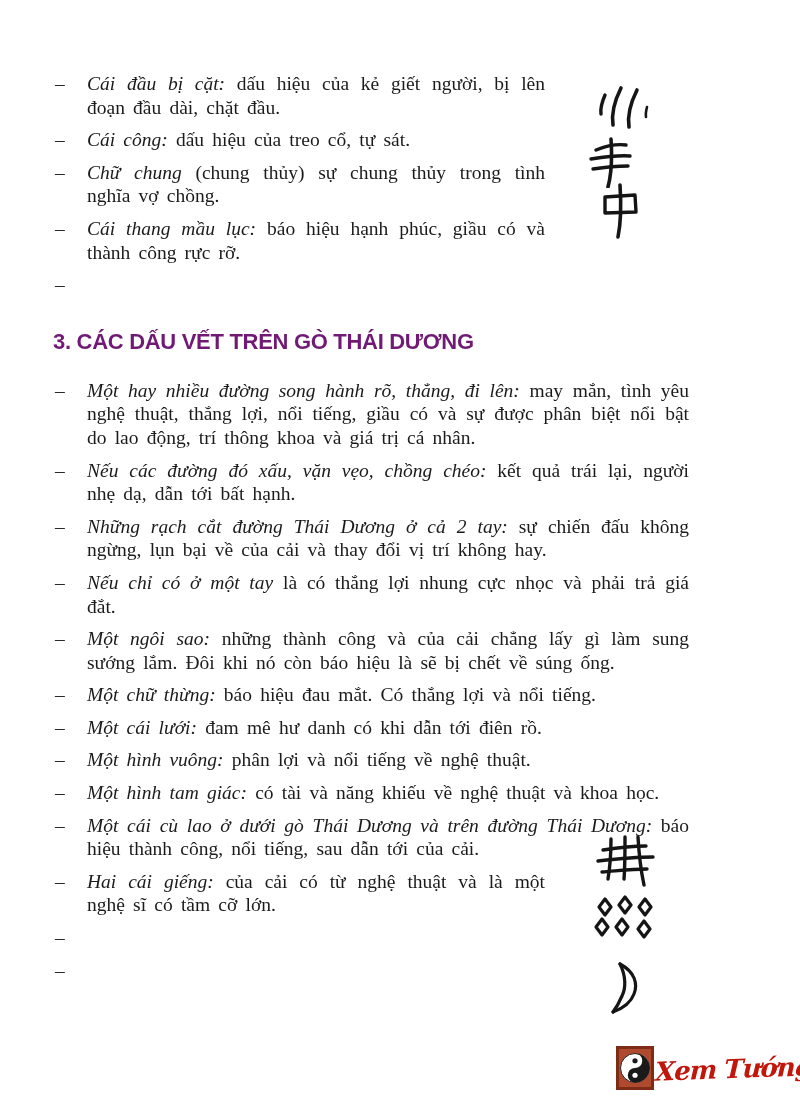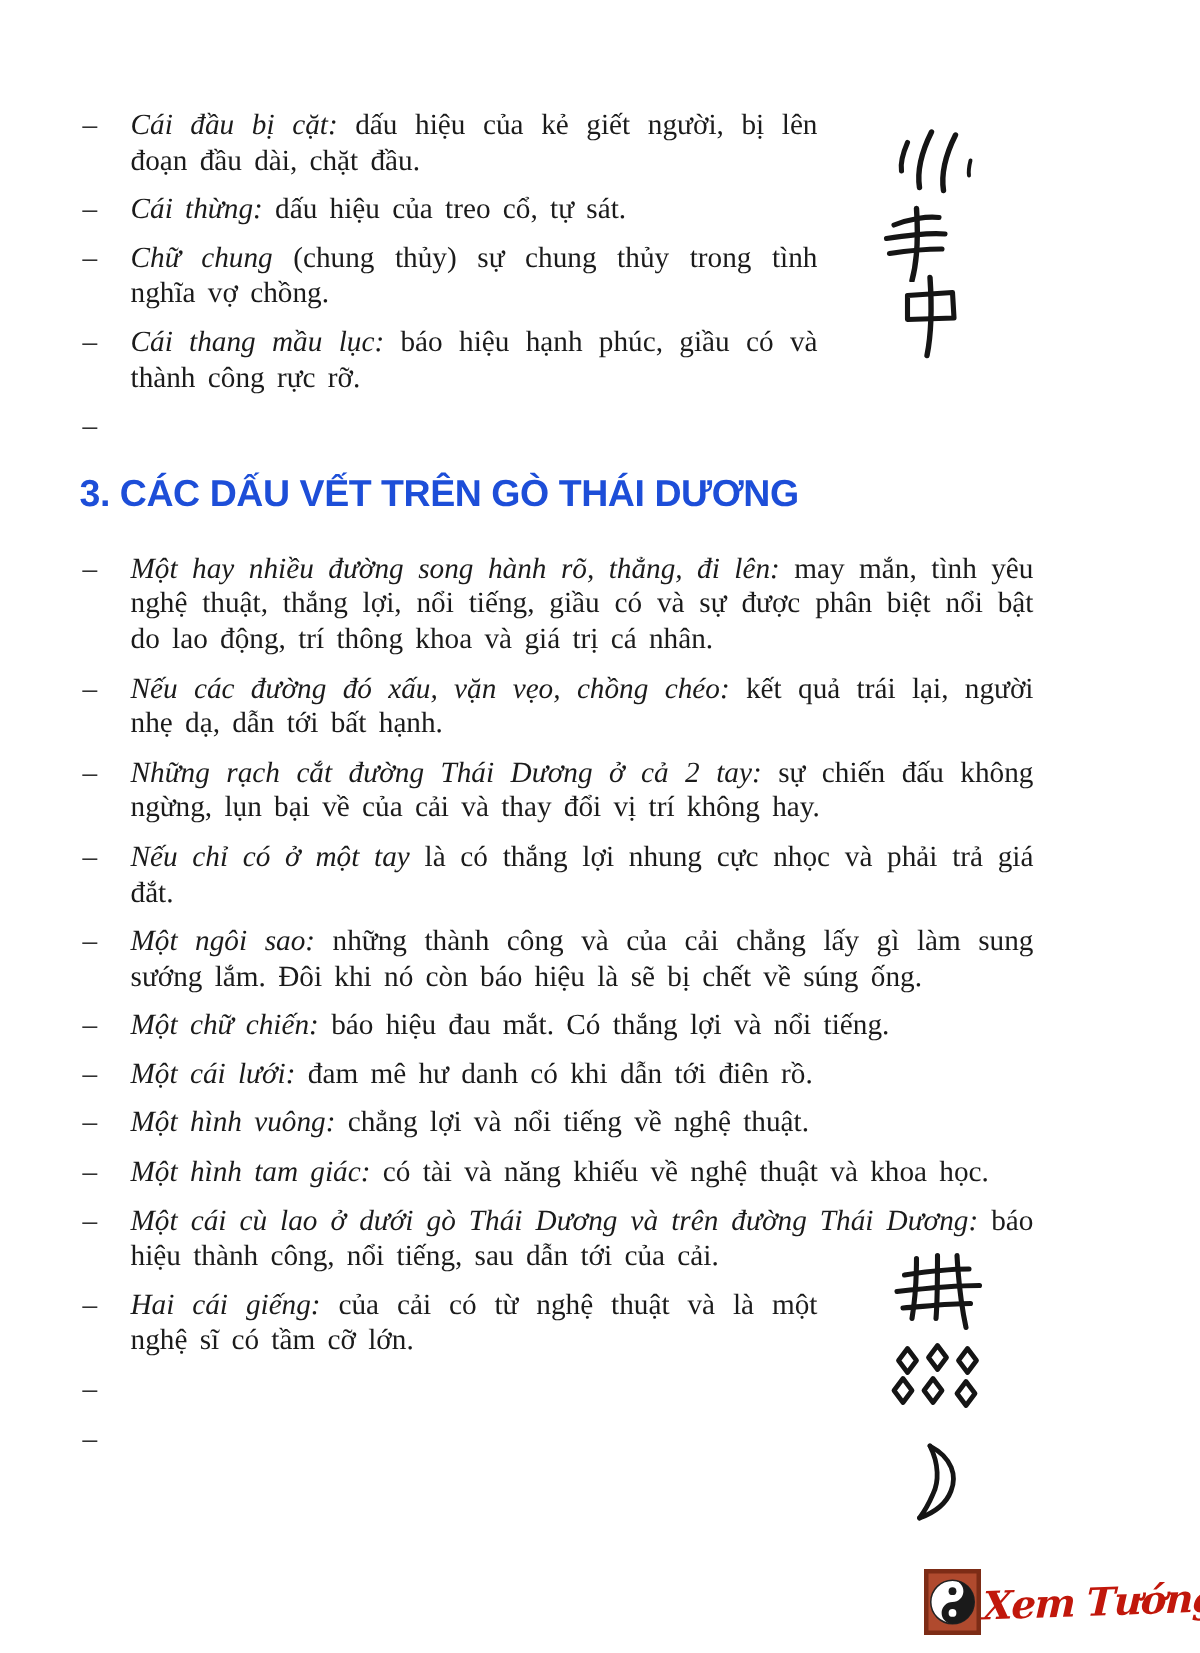--- a/index.html
+++ b/index.html
@@ -32,24 +32,24 @@
     flex:none;
     text-align:justify;
     word-spacing:0.17em;
   }
   .item .txt i{ }
   .item.narrow .txt{ width:458px; }
   .item.wide  .txt{ width:602px; }
   h2.heading{
     font-family:"Liberation Sans", sans-serif;
     font-weight:700;
-    font-size:25px;
+    font-size:22px;
     letter-spacing:-0.3px;
-    color:#1d4ed8;
-    margin:18px 0 24px -2px;
+    color:#701a75;
+    margin:32px 0 24px -2px;
   }
   .margin-symbol{ position:absolute; }
   .margin-symbol svg path, .margin-symbol svg polyline{
     fill:none; stroke:#151515; stroke-linecap:round; stroke-linejoin:round;
   }
   .watermark{
     position:absolute;
     left:616px; top:1046px;
     display:flex; align-items:center;
     gap:1px;
@@ -70,21 +70,21 @@
 <div class="page">
 
   <div class="content">
     <div id="list-intro">
         <div class="item narrow">
           <span class="dash">–</span>
           <div class="txt"><i>Cái đầu bị cặt:</i><span> dấu hiệu của kẻ giết người, bị lên đoạn đầu dài, chặt đầu.</span></div>
         </div>
         <div class="item narrow">
           <span class="dash">–</span>
-          <div class="txt"><i>Cái thừng:</i><span> dấu hiệu của treo cổ, tự sát.</span></div>
+          <div class="txt"><i>Cái công:</i><span> dấu hiệu của treo cổ, tự sát.</span></div>
         </div>
         <div class="item narrow">
           <span class="dash">–</span>
           <div class="txt"><i>Chữ chung</i><span> (chung thủy) sự chung thủy trong tình nghĩa vợ chồng.</span></div>
         </div>
         <div class="item narrow">
           <span class="dash">–</span>
           <div class="txt"><i>Cái thang mầu lục:</i><span> báo hiệu hạnh phúc, giầu có và thành công rực rỡ.</span></div>
         </div>
         <div class="item narrow">
@@ -108,29 +108,29 @@
         <div class="item wide">
           <span class="dash">–</span>
           <div class="txt"><i>Nếu chỉ có ở một tay</i><span> là có thắng lợi nhung cực nhọc và phải trả giá đắt.</span></div>
         </div>
         <div class="item wide">
           <span class="dash">–</span>
           <div class="txt"><i>Một ngôi sao:</i><span> những thành công và của cải chẳng lấy gì làm sung sướng lắm. Đôi khi nó còn báo hiệu là sẽ bị chết về súng ống.</span></div>
         </div>
         <div class="item wide">
           <span class="dash">–</span>
-          <div class="txt"><i>Một chữ chiến:</i><span> báo hiệu đau mắt. Có thắng lợi và nổi tiếng.</span></div>
+          <div class="txt"><i>Một chữ thừng:</i><span> báo hiệu đau mắt. Có thắng lợi và nổi tiếng.</span></div>
         </div>
         <div class="item wide">
           <span class="dash">–</span>
           <div class="txt"><i>Một cái lưới:</i><span> đam mê hư danh có khi dẫn tới điên rồ.</span></div>
         </div>
         <div class="item wide">
           <span class="dash">–</span>
-          <div class="txt"><i>Một hình vuông:</i><span> chẳng lợi và nổi tiếng về nghệ thuật.</span></div>
+          <div class="txt"><i>Một hình vuông:</i><span> phân lợi và nổi tiếng về nghệ thuật.</span></div>
         </div>
         <div class="item wide">
           <span class="dash">–</span>
           <div class="txt"><i>Một hình tam giác:</i><span> có tài và năng khiếu về nghệ thuật và khoa học.</span></div>
         </div>
         <div class="item wide">
           <span class="dash">–</span>
           <div class="txt"><i>Một cái cù lao ở dưới gò Thái Dương và trên đường Thái Dương:</i><span> báo hiệu thành công, nổi tiếng, sau dẫn tới của cải.</span></div>
         </div>
         <div class="item narrow">

